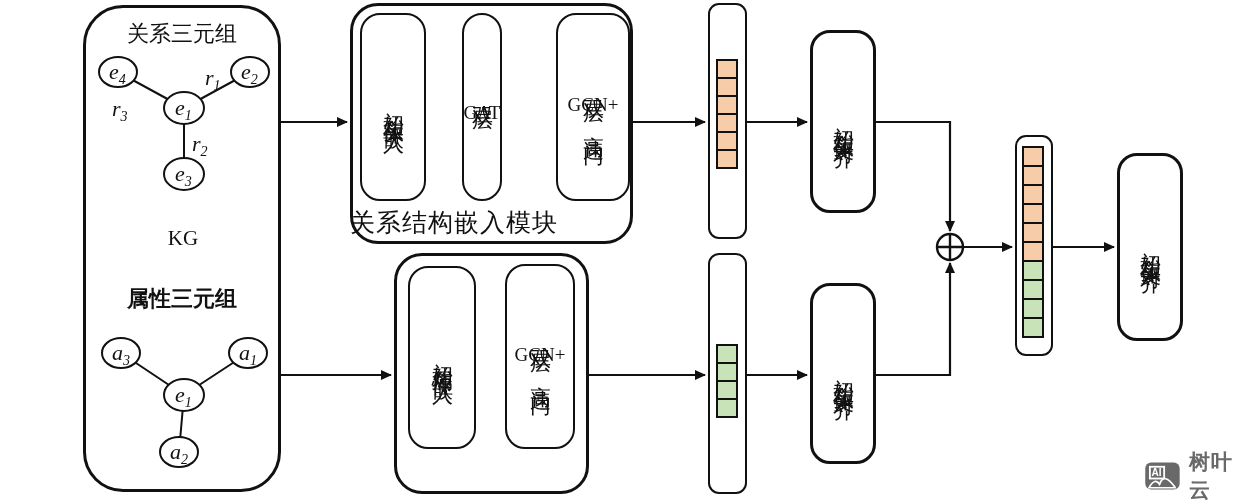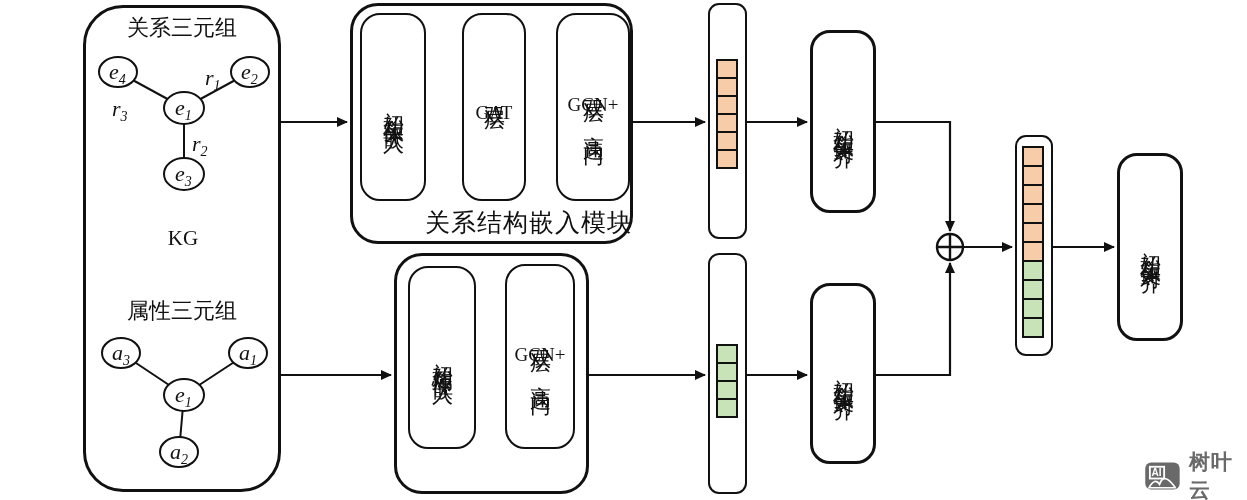--- a/index.html
+++ b/index.html
@@ -8,21 +8,21 @@
   .box{position:absolute;background:#fff;border:3px solid #111;box-sizing:border-box;}
   .rounded-lg{border-radius:40px;}
   .rounded-md{border-radius:28px;}
   .rounded-sm{border-radius:20px;}
   .rounded-xs{border-radius:11px;}
   .inner{border-width:2.5px;display:flex;align-items:center;justify-content:center;}
   .col{display:flex;flex-direction:column;align-items:center;justify-content:center;gap:4px;}
   .vtext{writing-mode:vertical-rl;text-orientation:upright;letter-spacing:4px;font-size:21px;line-height:1;}
   .latin{font-size:19px;font-family:"Liberation Serif","DejaVu Serif",serif;letter-spacing:0px;}
   .title{position:absolute;text-align:center;font-size:22px;}
-  .module-label{position:absolute;text-align:right;font-size:25px;letter-spacing:1px;}
+  .module-label{position:absolute;text-align:left;font-size:25px;letter-spacing:1px;}
   .squares{position:absolute;display:flex;flex-direction:column;}
   .squares .sq{width:18px;border:2px solid #111;}
   .squares .sq + .sq{margin-top:-2px;}
   .sq-h16 .sq{height:16px;}
   .sq-h17 .sq{height:17px;}
   .wires{position:absolute;left:0;top:0;z-index:6;pointer-events:none;}
   .boxes{position:absolute;left:0;top:0;z-index:2;width:100%;height:100%;}
   .node-label{font-style:italic;font-size:22px;font-family:"Liberation Serif","DejaVu Serif",serif;}
   .sub{font-size:14px;}
   .watermark{position:absolute;left:1144px;top:448px;display:flex;align-items:center;gap:8px;z-index:4;}
@@ -30,28 +30,28 @@
                    font-size:21px;color:#696969;letter-spacing:1px;}
 </style>
 </head>
 <body>
 
 <div class="canvas">
 
   <div class="boxes">
 
     <div class="box rounded-lg" style="left:83px;top:5px;width:198px;height:487px;"></div>
-    <div class="title" style="left:93px;top:13px;width:178px;">关系三元组</div>
-    <div class="title" style="left:93px;top:296px;width:178px;">属性三元组</div>
+    <div class="title" style="left:93px;top:19px;width:178px;">关系三元组</div>
+    <div class="title" style="left:93px;top:284px;width:178px;font-weight:bold;">属性三元组</div>
 
     <div class="box rounded-md" style="left:350px;top:3px;width:283px;height:241px;"></div>
     <div class="box rounded-sm inner" style="left:360px;top:13px;width:66px;height:188px;">
       <span class="vtext">初始实体嵌入</span>
     </div>
-    <div class="box rounded-sm inner" style="left:462px;top:13px;width:64px;height:188px;">
+    <div class="box rounded-sm inner" style="left:462px;top:13px;width:40px;height:188px;">
       <div class="col">
         <span class="vtext">双层</span>
         <span class="latin">GAT</span>
       </div>
     </div>
     <div class="box rounded-sm inner" style="left:556px;top:13px;width:74px;height:188px;">
       <div class="col" style="gap:3px;">
         <span class="vtext">双层</span>
         <span class="latin">GCN+</span>
         <span class="vtext">高速门</span>

